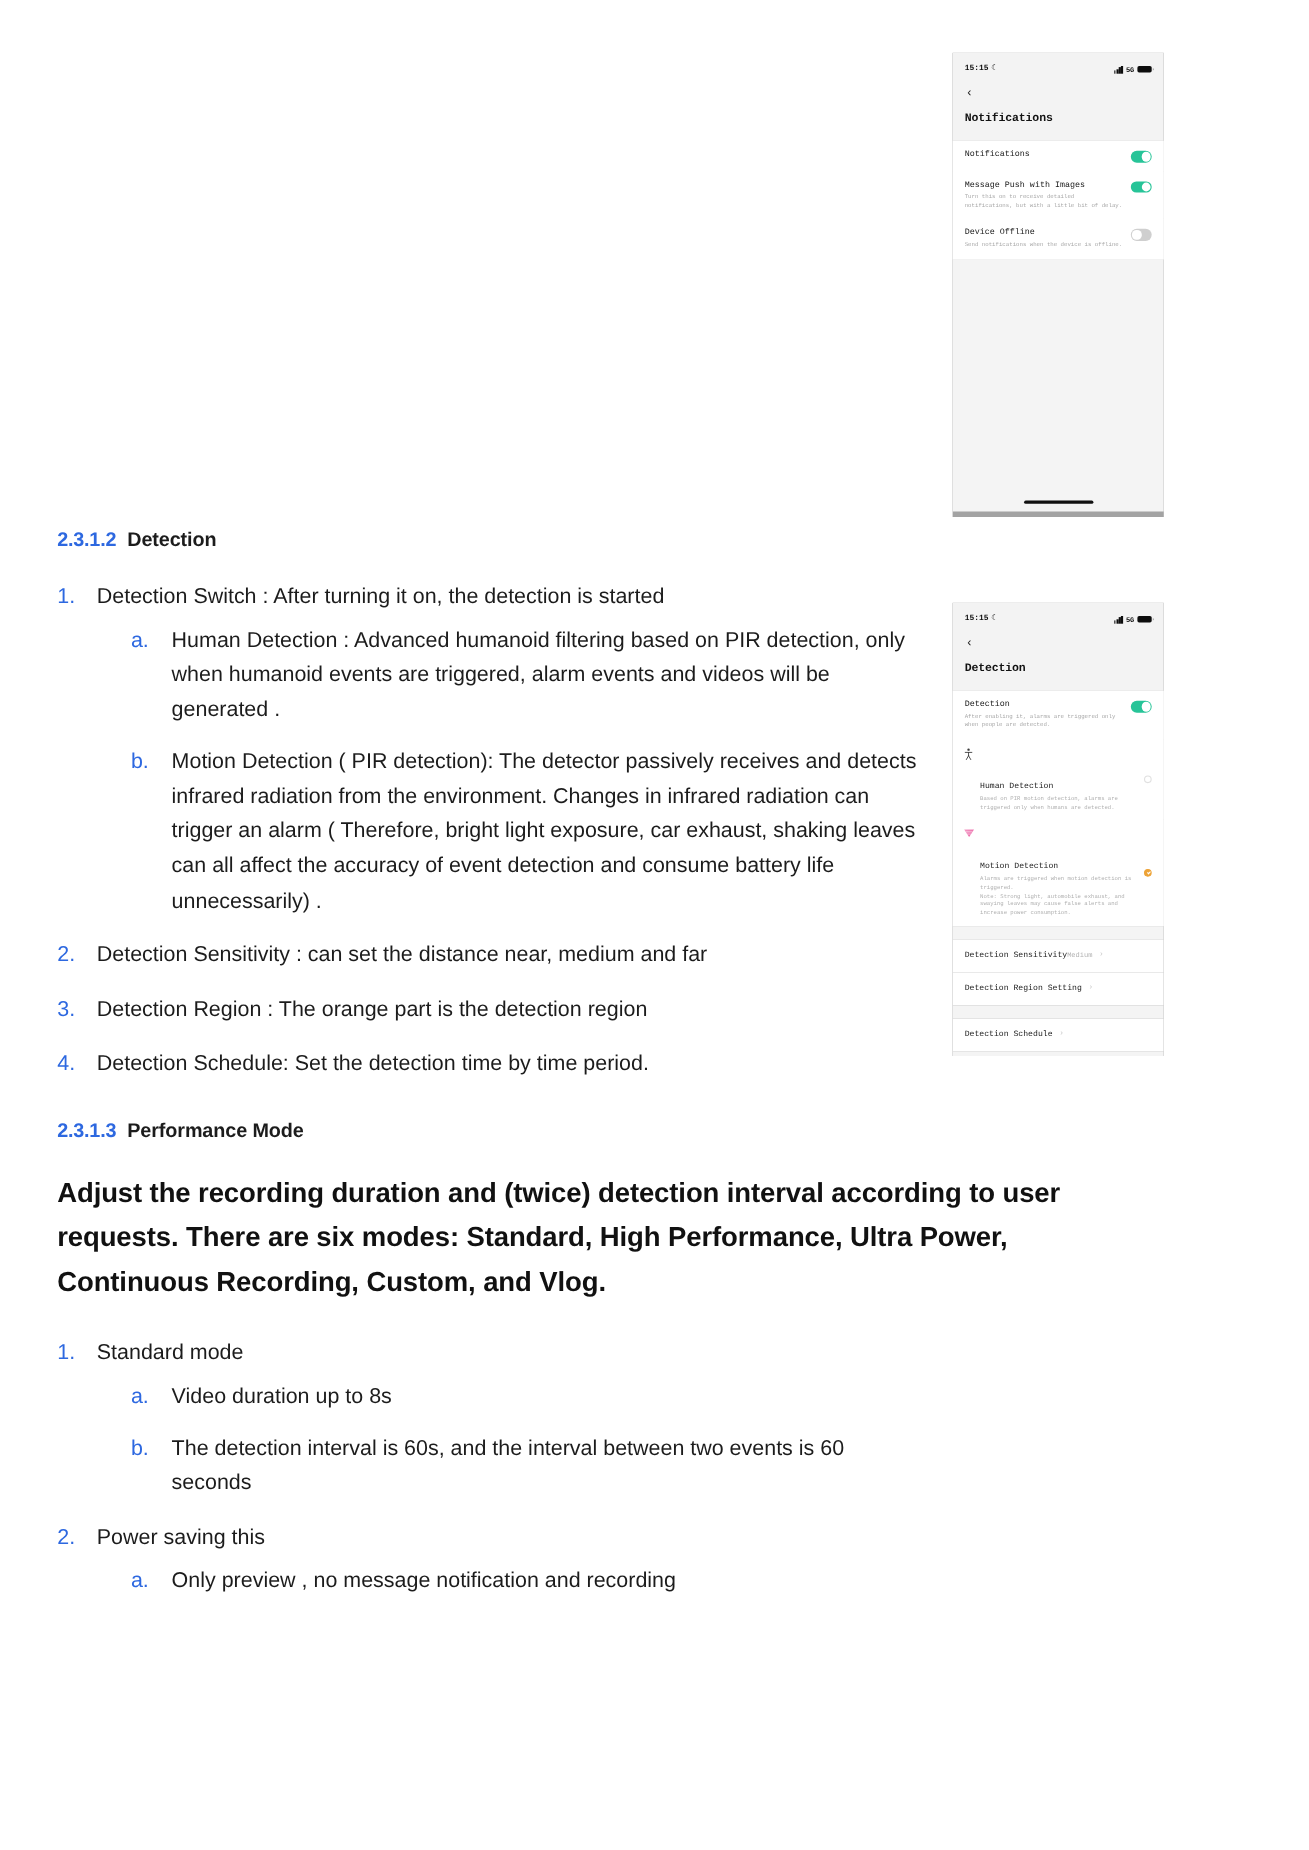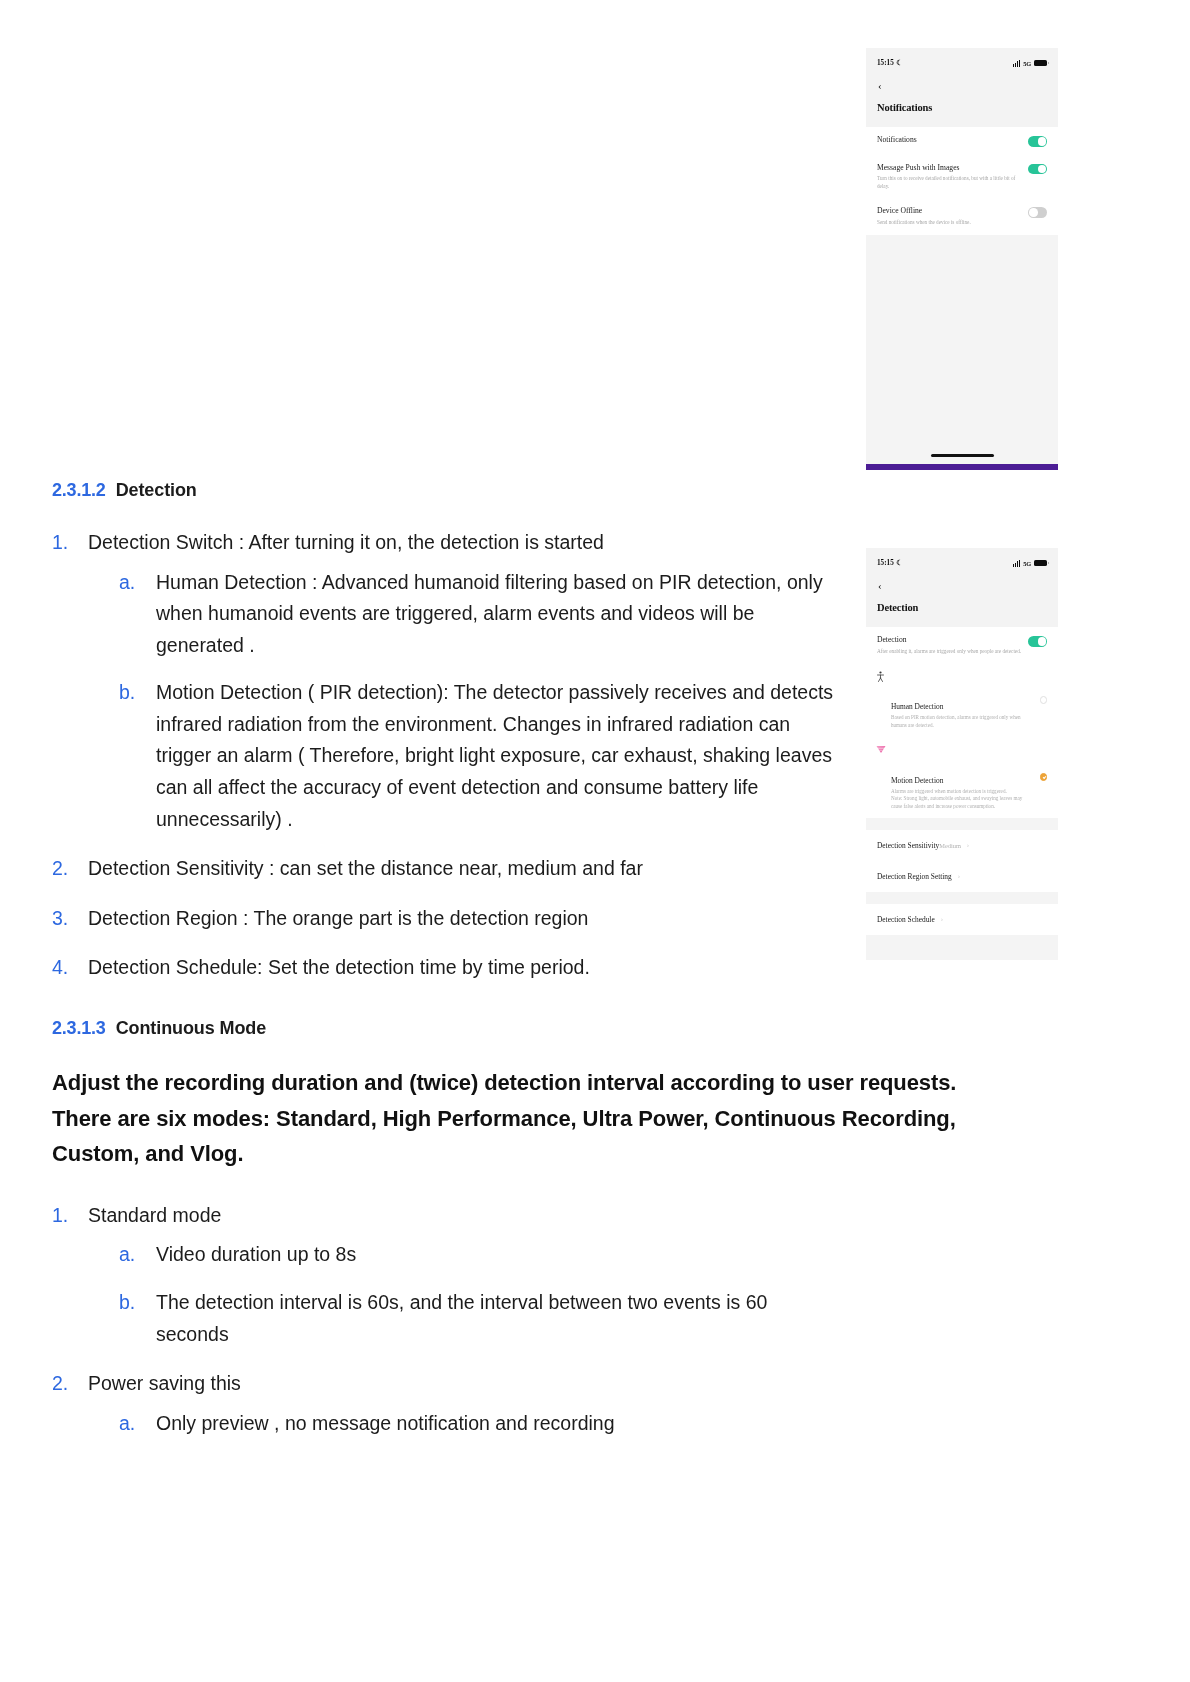--- a/index.html
+++ b/index.html
@@ -71,35 +71,35 @@
   .li2 > .marker {
     position: absolute;
     left: 0;
     top: 0;
     color: #2d68e0;
     font-size: 19.5px;
   }
   .sub-indent { margin-left: 31px; }
 
   .bold-para {
-    font-size: 22px;
+    font-size: 25px;
     font-weight: 700;
     line-height: 1.62;
     color: #111111;
     margin: 0 0 28px 0;
     width: 965px;
     letter-spacing: -0.1px;
   }
 
   
   .phone {
     position: absolute;
-    background: #4c1d95;
+    background: #a3a3a3;
     overflow: hidden;
-    font-family: Liberation Serif, serif;
+    font-family: Liberation Mono, monospace;
   }
   #phone-notifications {
     left: 866px;
     top: 48px;
     width: 192px;
     height: 422px;
   }
   #phone-detection {
     left: 866px;
     top: 548px;
@@ -496,21 +496,21 @@
         <span class="marker">3.</span>
         <span>Detection Region : The orange part is the detection region</span>
       </li>
       <li class="li1">
         <span class="marker">4.</span>
         <span>Detection Schedule: Set the detection time by time period.</span>
       </li>
     </ol>
 
     <h2 class="heading heading-2">
-      <span class="num">2.3.1.3</span><span>Continuous Mode</span>
+      <span class="num">2.3.1.3</span><span>Performance Mode</span>
     </h2>
 
     <p class="bold-para">Adjust the recording duration and (twice) detection interval according to user requests. There are six modes: Standard, High Performance, Ultra Power, Continuous Recording, Custom, and Vlog.</p>
 
     <ol class="ol1">
       <li class="li1">
         <span class="marker">1.</span>
         <span>Standard mode</span>
         <ol class="ol2 sub-indent">
           <li class="li2">

